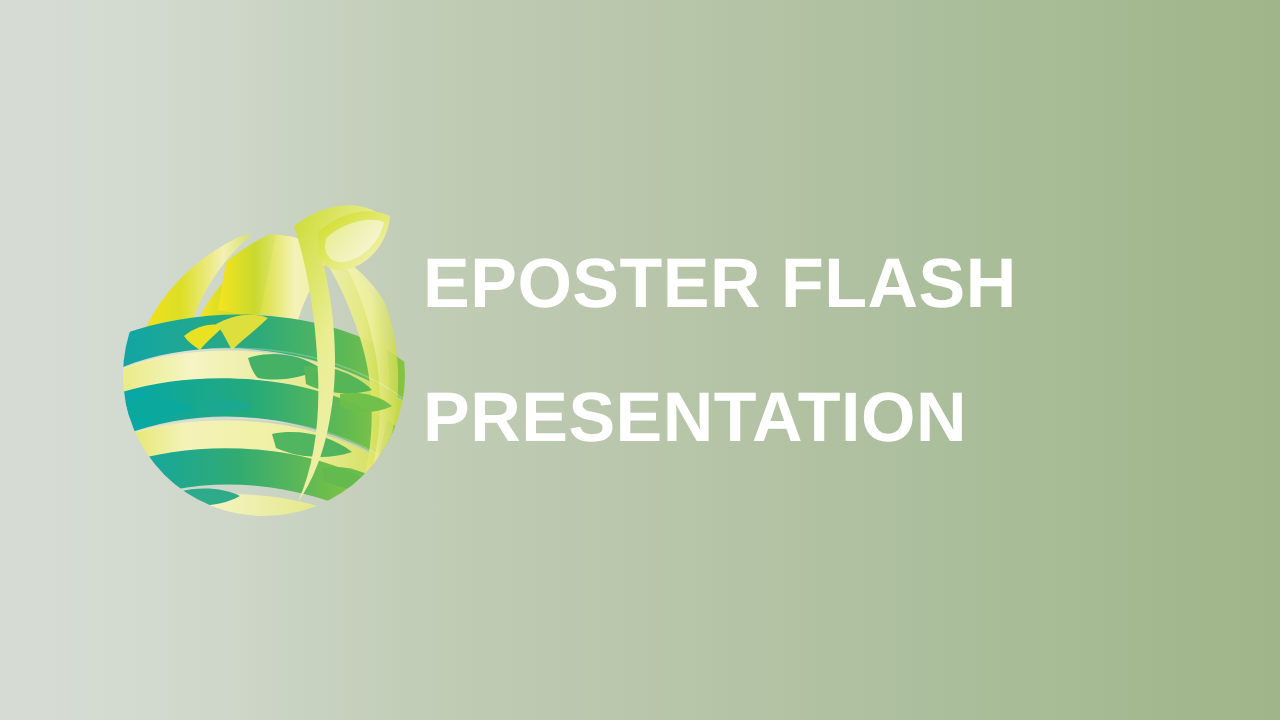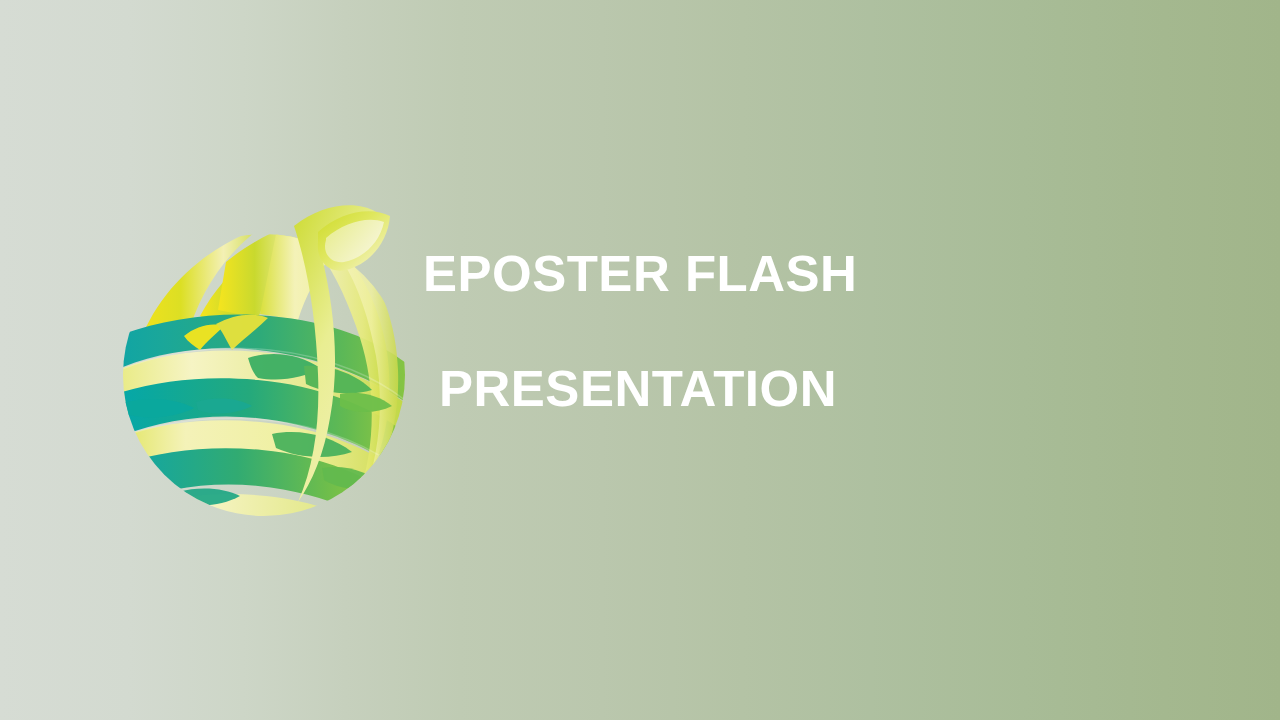--- a/index.html
+++ b/index.html
@@ -56,30 +56,29 @@
   .title-block {
     position: absolute;
     left: 423px;
     top: 248px;
     width: 800px;
   }
   .title-line {
     color: #ffffff;
     font-family: "Liberation Sans", sans-serif;
     font-weight: bold;
-    font-size: 51px;
+    font-size: 70px;
     line-height: 1.0;
     letter-spacing: 0.5px;
     white-space: nowrap;
     margin: 0;
     text-rendering: geometricPrecision;
   }
   .title-line.line2 {
     margin-top: 64px;
-    margin-left: 16px;
   }
 </style>
 </head>
 <body>
 
 <div class="slide">
 
   <div class="logo-wrap">
     <svg viewBox="0 0 304 324" xmlns="http://www.w3.org/2000/svg" aria-hidden="true">
       <defs>

